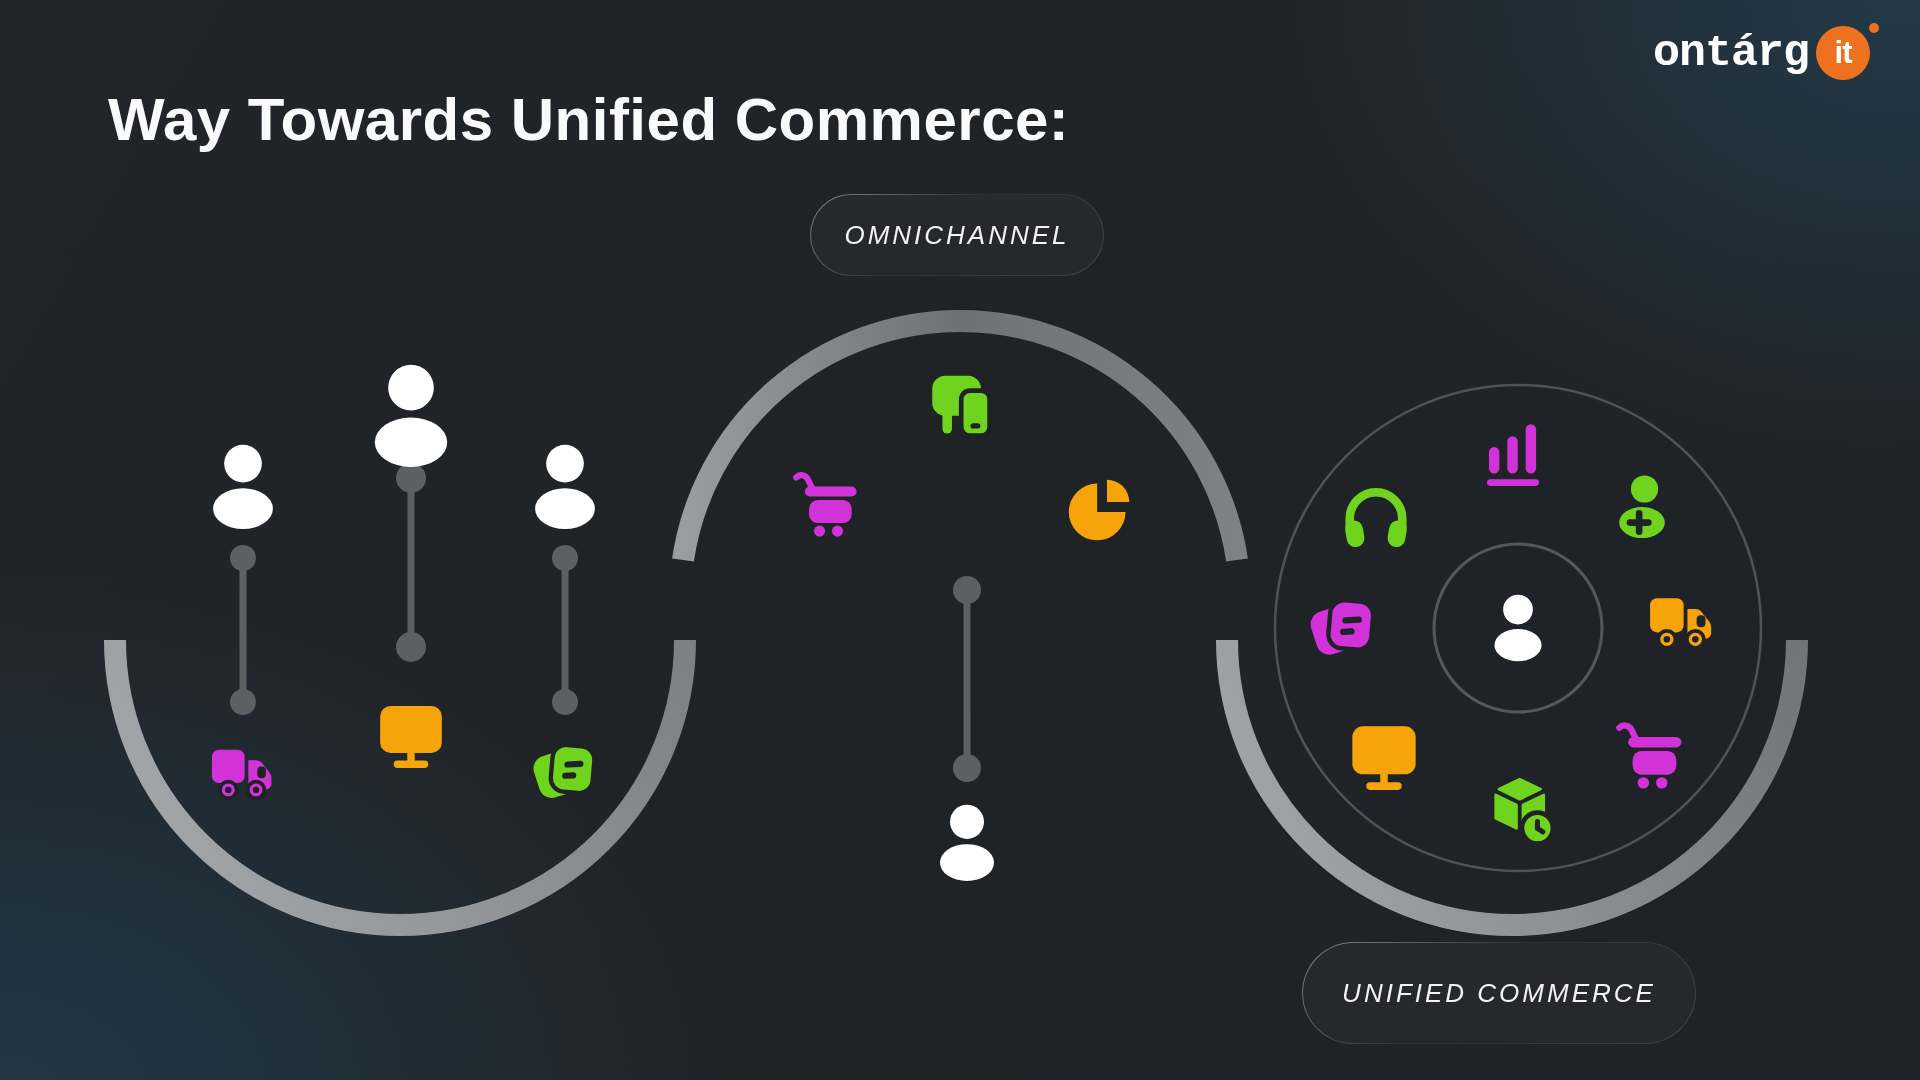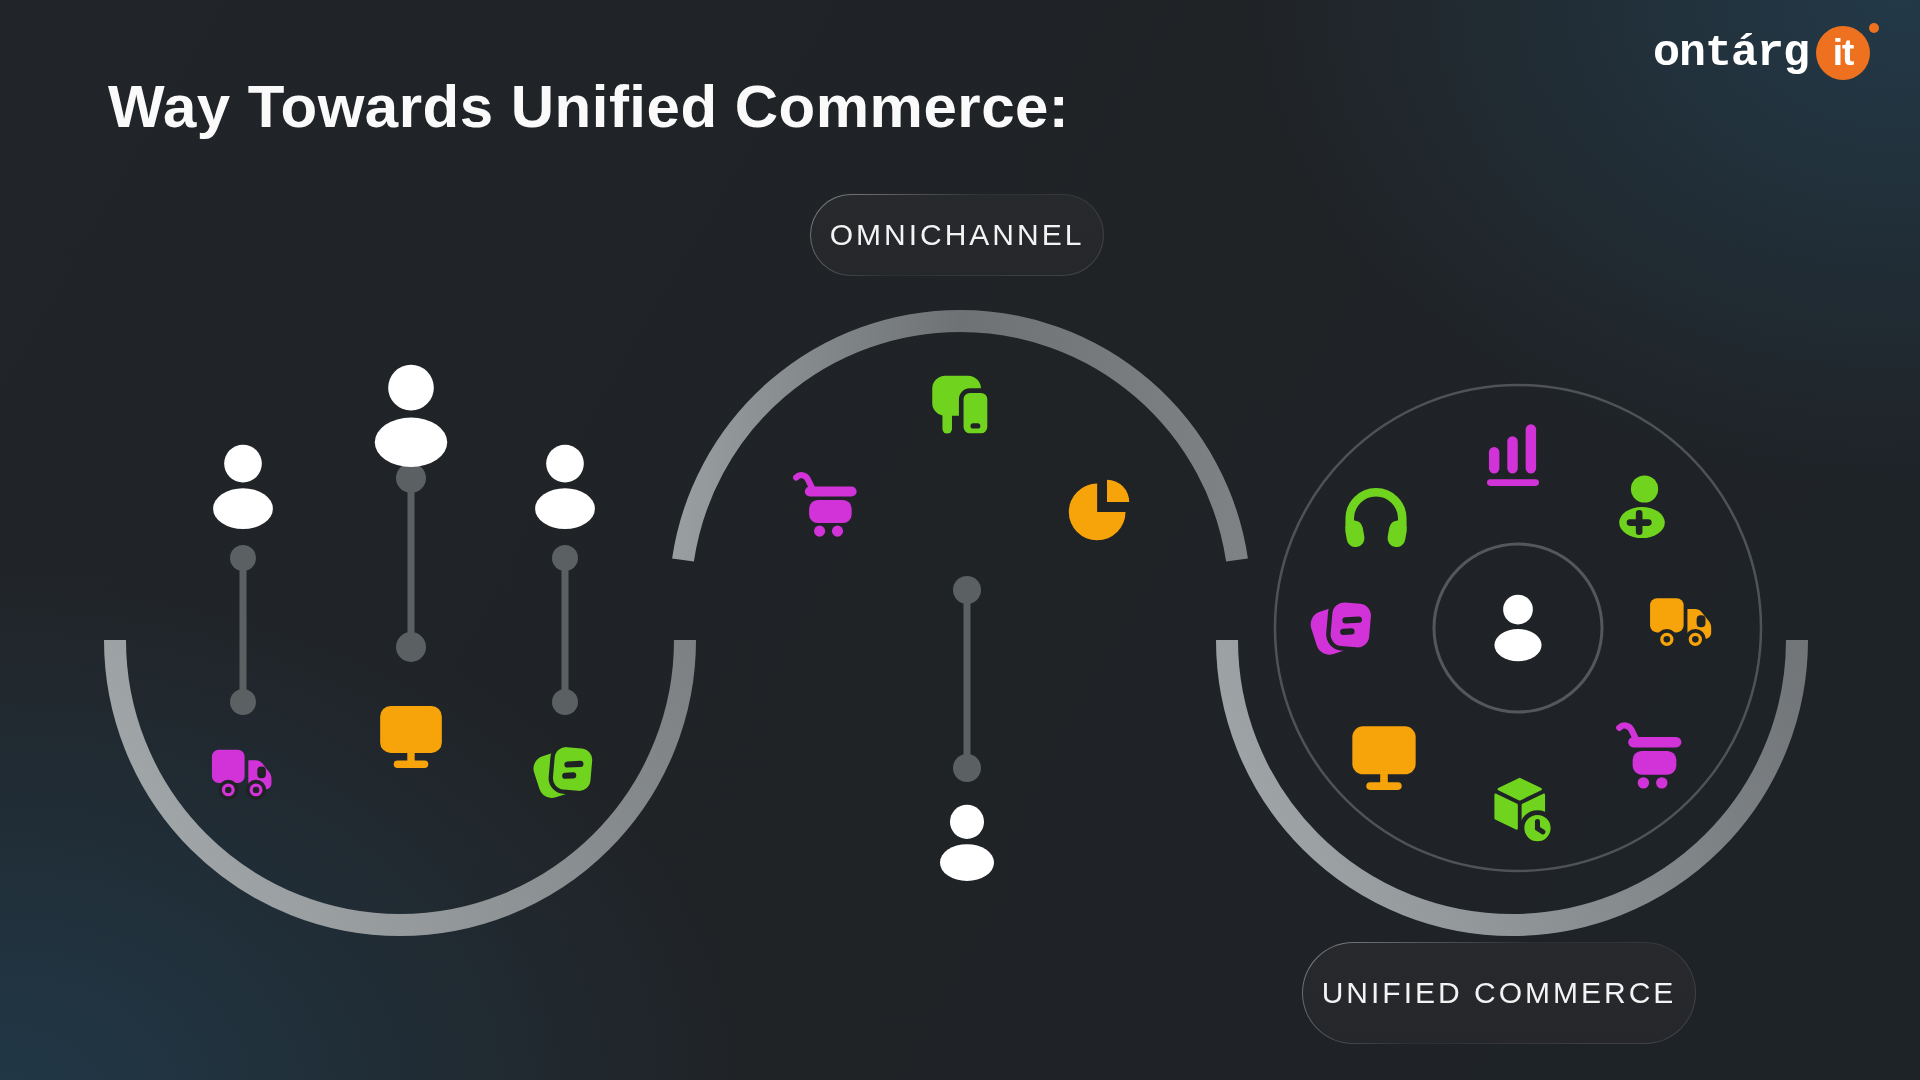--- a/index.html
+++ b/index.html
@@ -6,38 +6,38 @@
   html,body { width:1920px; height:1080px; background:#1f2226; }
   .canvas {
     position:relative; width:1920px; height:1080px; overflow:hidden;
     font-family:"Liberation Sans", sans-serif;
     background:
       radial-gradient(1050px 780px at 99% 0%, rgba(35,58,73,.95), rgba(35,58,73,0) 62%),
       radial-gradient(1250px 900px at 0% 102%, rgba(33,57,73,.95), rgba(33,57,73,0) 60%),
       linear-gradient(120deg, #212428 0%, #202326 55%, #1e2328 100%);
   }
   .title {
-    position:absolute; left:108px; top:72px;
+    position:absolute; left:108px; top:85px;
     font-size:60px; font-weight:700; color:#fafafa; letter-spacing:.5px;
   }
   .logo { position:absolute; top:26px; right:50px; display:flex; align-items:center; gap:7px; }
   .logo-text { color:#ffffff; font-weight:700; font-size:45px; letter-spacing:-1px;font-family:Liberation Mono, monospace; }
   .logo-circle {
     position:relative; width:54px; height:54px; border-radius:50%;
     background:#ee7120; display:flex; align-items:center; justify-content:center;
-    color:#fff; font-weight:700; font-size:37px; letter-spacing:-1px;
+    color:#fff; font-weight:700; font-size:31px; letter-spacing:-1px;
   }
   .logo-dot { position:absolute; top:-3px; right:-9px; width:10px; height:10px; border-radius:50%; background:#ee7120; }
   .badge {
     position:absolute; display:flex; align-items:center; justify-content:center;
     border-radius:999px; border:1.5px solid transparent;
     background:
       linear-gradient(#28292c,#26272a) padding-box,
       linear-gradient(140deg, rgba(255,255,255,.45) 0%, rgba(255,255,255,.06) 45%, rgba(255,255,255,.16) 100%) border-box;
-    color:#f3f3f3; font-size:30px; font-weight:500; letter-spacing:3px; white-space:nowrap;
+    color:#f3f3f3; font-size:26px; font-weight:500; letter-spacing:3px; white-space:nowrap;font-style:italic;
   }
   .badge-multi   { left:252px;  top:944px; width:310px; height:82px; }
   .badge-omni    { left:810px;  top:194px; width:294px; height:82px; }
   .badge-unified { left:1302px; top:942px; width:394px; height:102px; }
   .diagram { position:absolute; inset:0; }
 </style>
 </head>
 <body>
 
 <div class="canvas">

